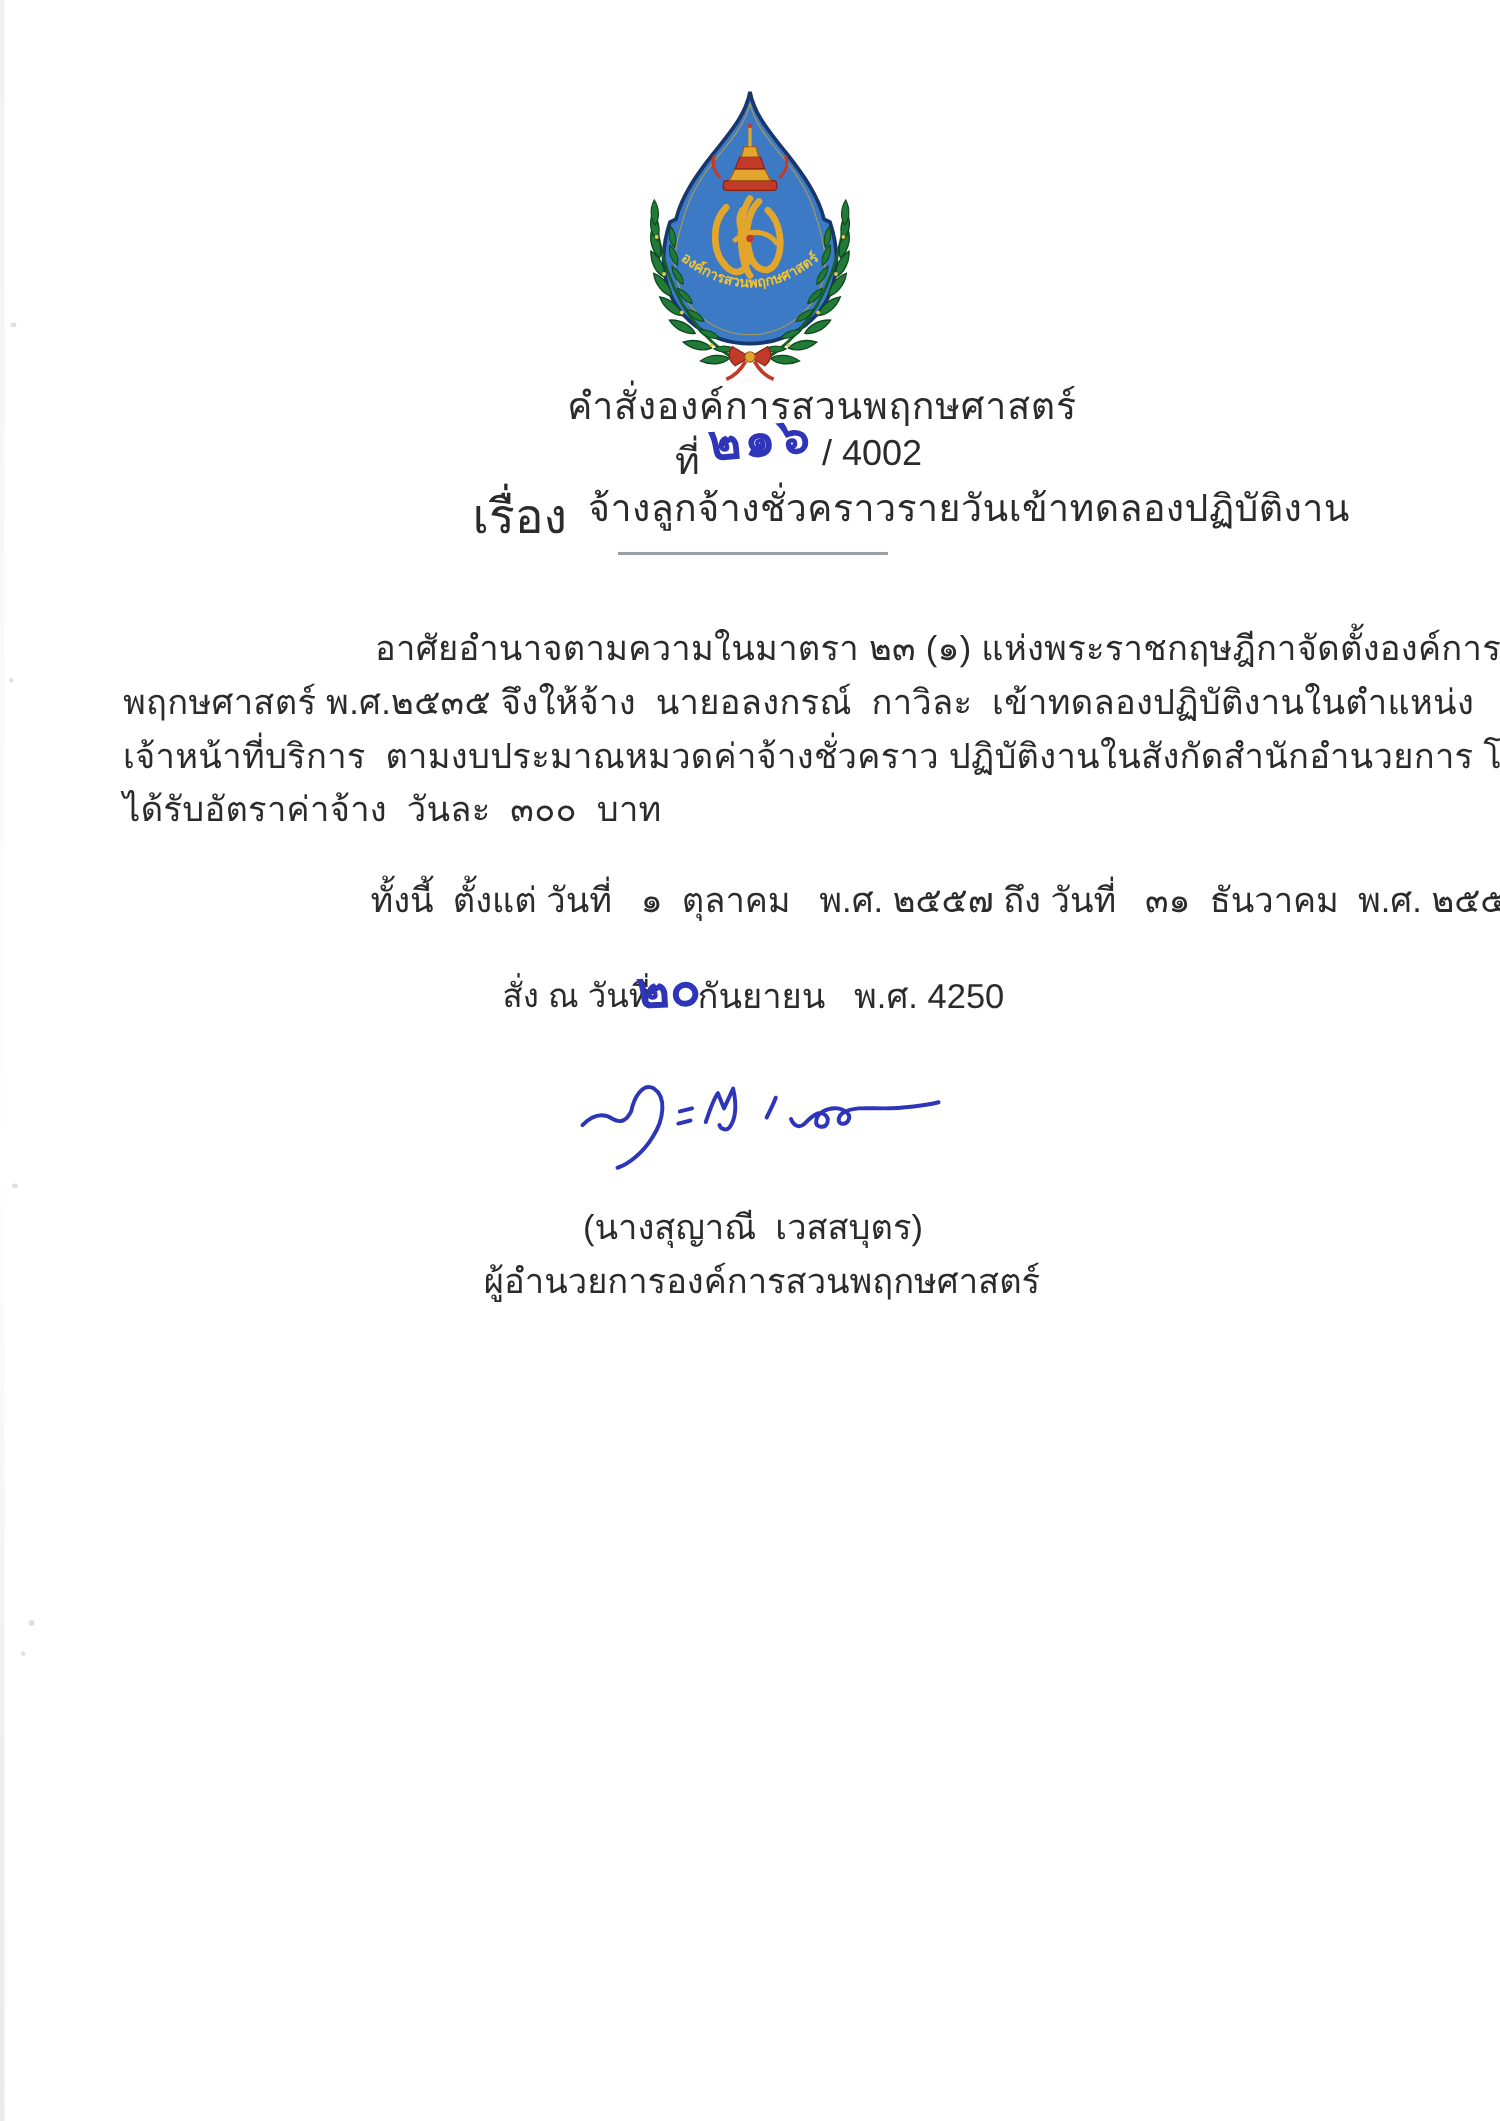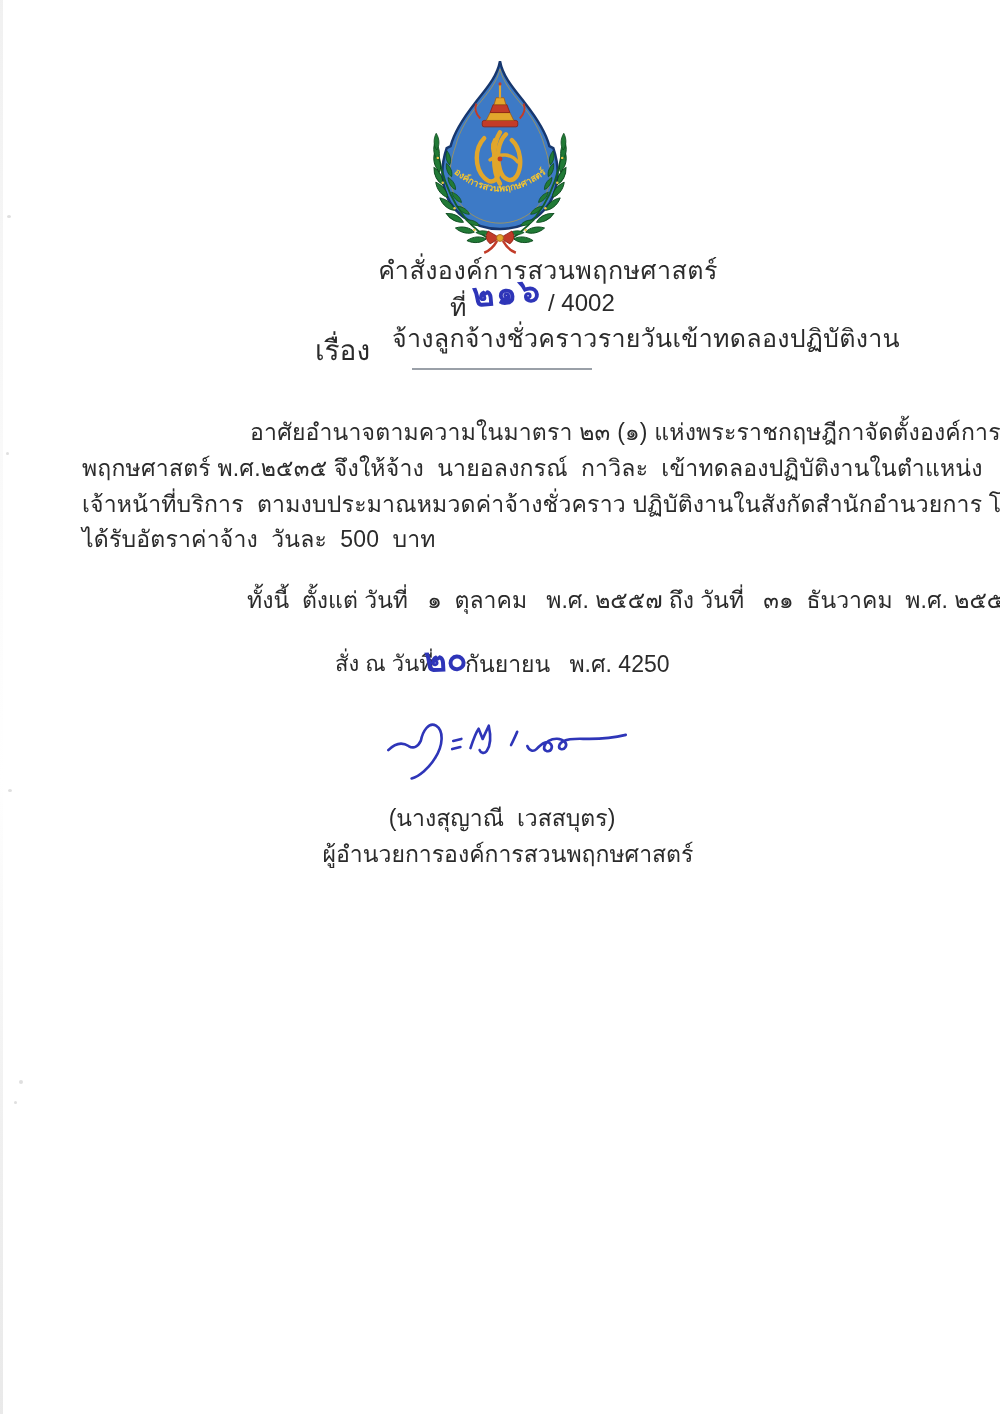--- a/index.html
+++ b/index.html
@@ -5,21 +5,21 @@
   html,body { margin:0; padding:0; background:#ffffff; }
   .page {
     position:relative; width:1000px; height:1414px; background:#ffffff;
     font-family:"Liberation Sans", sans-serif; color:#2b2b2b; overflow:hidden;
   }
   .abs { position:absolute; white-space:pre; }
   .title-line   { top:250px; left:500px; transform:translateX(-50%); font-size:25px; font-weight:normal; letter-spacing:0.5px;margin-left:48px; }
   .num-prefix   { top:287px; left:450px; font-size:25px; }
   .num-hand     { top:266px; left:472px; font-size:33px; color:#2e35b8; transform:rotate(-5deg); font-weight:bold; letter-spacing:2px; }
   .num-suffix   { top:289px; left:548px; font-size:24px; }
-  .subj-label   { top:328px; left:315px; font-size:28px; }
+  .subj-label   { top:318px; left:315px; font-size:32px; }
   .subj-text    { top:318px; left:392px; font-size:25px; font-weight:normal; letter-spacing:0.3px; }
   .divider      { top:368px; left:412px; width:180px; height:2px; background:#9aa0a8; }
   .body-line    { left:82px; font-size:23px; letter-spacing:0.2px; }
   .bl1 { top:414px; left:250px; }
   .bl2 { top:450px; }
   .bl3 { top:486px; }
   .bl4 { top:521px; }
   .effective    { top:582px; left:247px; font-size:23px; }
   .issued-prefix{ top:646px; left:335px; font-size:22px; }
   .issued-day   { top:632px; left:424px; font-size:34px; color:#2e35b8; transform:rotate(-3deg); font-weight:bold; }
@@ -147,21 +147,21 @@
   <div class="abs num-suffix">/ 4002</div>
 
   <div class="abs subj-label">เรื่อง</div>
   <div class="abs subj-text">จ้างลูกจ้างชั่วคราวรายวันเข้าทดลองปฏิบัติงาน</div>
 
   <div class="divider abs" style="white-space:normal;"></div>
 
   <div class="abs body-line bl1">อาศัยอำนาจตามความในมาตรา ๒๓ (๑) แห่งพระราชกฤษฎีกาจัดตั้งองค์การสวน-</div>
   <div class="abs body-line bl2">พฤกษศาสตร์ พ.ศ.๒๕๓๕ จึงให้จ้าง  นายอลงกรณ์  กาวิละ  เข้าทดลองปฏิบัติงานในตำแหน่ง</div>
   <div class="abs body-line bl3">เจ้าหน้าที่บริการ  ตามงบประมาณหมวดค่าจ้างชั่วคราว ปฏิบัติงานในสังกัดสำนักอำนวยการ โดยให้</div>
-  <div class="abs body-line bl4">ได้รับอัตราค่าจ้าง  วันละ  500  บาท</div>
+  <div class="abs body-line bl4">ได้รับอัตราค่าจ้าง  วันละ  ๓๐๐  บาท</div>
 
   <div class="abs effective">ทั้งนี้  ตั้งแต่ วันที่   ๑  ตุลาคม   พ.ศ. ๒๕๕๗ ถึง วันที่   ๓๑  ธันวาคม  พ.ศ. ๒๕๕๗</div>
 
   <div class="abs issued-prefix">สั่ง ณ วันที่</div>
   <div class="abs issued-day">๒๐</div>
   <div class="abs issued-suffix">กันยายน   พ.ศ. 4250</div>
 
   <div class="sig-box">
     <svg width="274" height="84" viewBox="0 0 270 80" xmlns="http://www.w3.org/2000/svg">
       <g fill="none" stroke="#2e35b8" stroke-width="2.6" stroke-linecap="round" stroke-linejoin="round">

